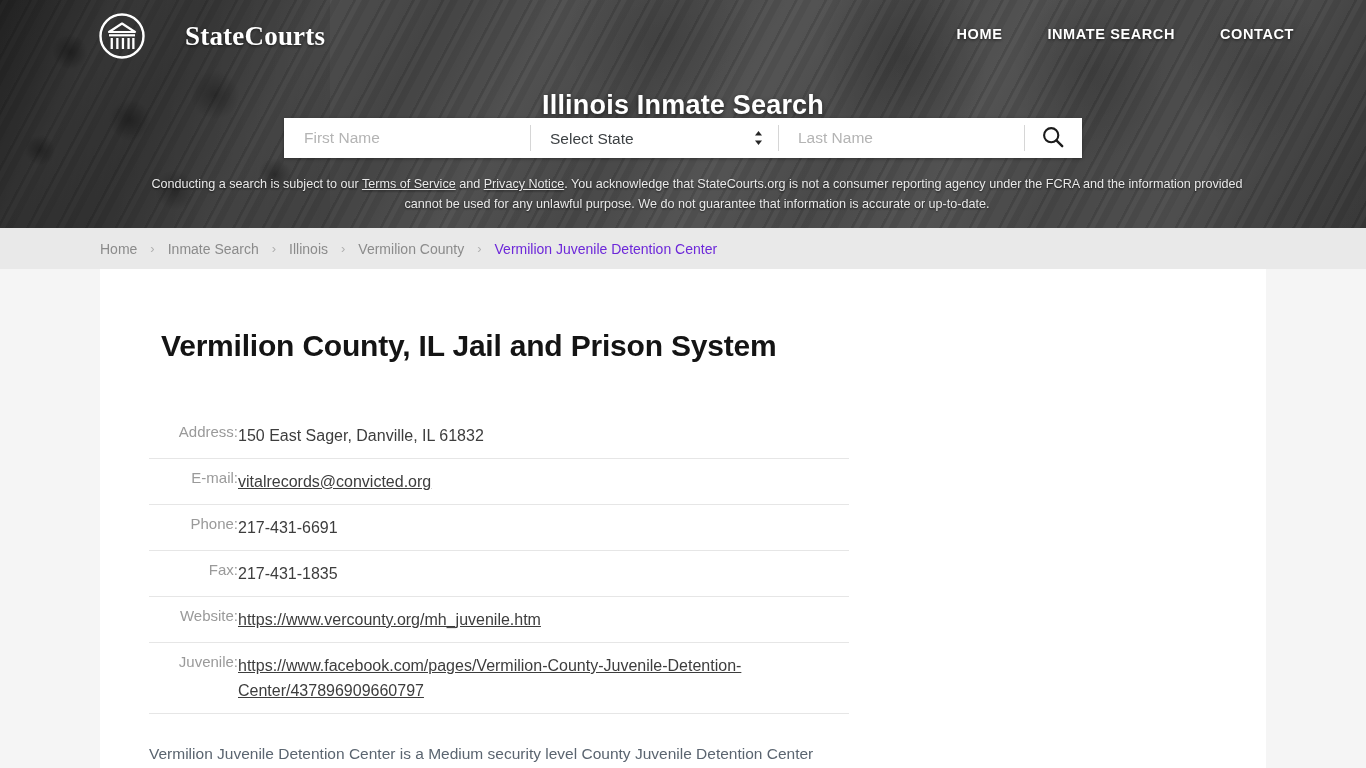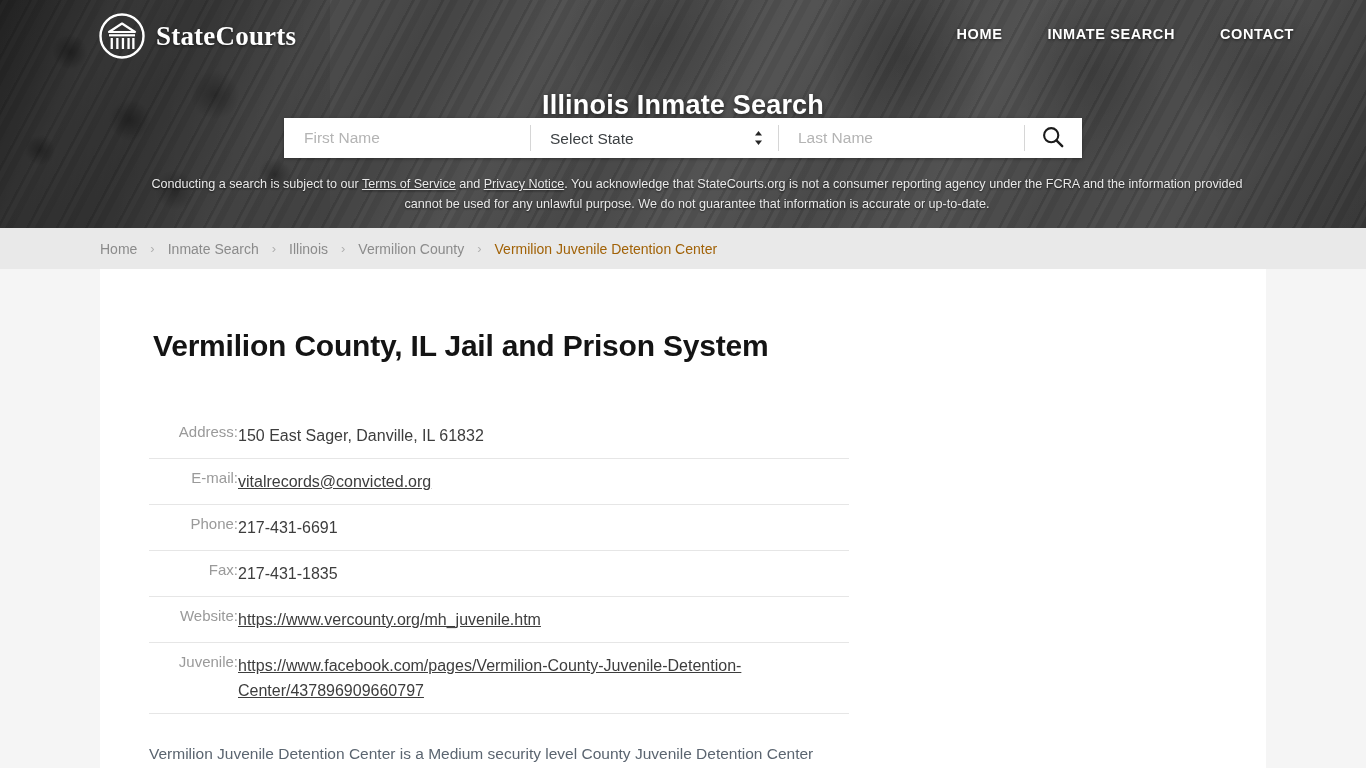--- a/index.html
+++ b/index.html
@@ -85,20 +85,21 @@
     text-decoration: none;
   }
   .brand-mark { width: 48px; height: 48px; display: block; }
   .brand-text {
     color: #ffffff;
     font-family: "Liberation Serif", serif;
     font-size: 27px;
     font-weight: 700;
     letter-spacing: 0.2px;
     text-shadow: 0 1px 3px rgba(0,0,0,0.55);
+    margin-left: 29px;
   }
 
   
   .nav {
     position: absolute;
     right: 72px;
     top: 26px;
     display: flex;
     align-items: center;
     gap: 45px;
@@ -236,37 +237,37 @@
   }
   .crumbs a {
     color: #8b8b8b;
     text-decoration: none;
   }
   .crumbs .sep {
     color: #b0b0b0;
     margin: 0 13px;
     font-size: 13px;
   }
-  .crumbs .current { color: #a16207; }
+  .crumbs .current { color: #6d28d9; }
 
   
   .page {
     width: 1366px;
     background: #f5f5f5;
     padding-top: 0;
   }
   .card {
     width: 1166px;
     margin: 0 auto;
     background: #ffffff;
     min-height: 484px;
     padding: 44px 49px 0 49px;
   }
   .card-title {
-    margin: 16px 0 0 4px;
+    margin: 16px 0 0 12px;
     font-size: 30px;
     font-weight: 700;
     color: #141414;
     letter-spacing: -0.2px;
   }
 
   .info {
     margin-top: 49px;
     width: 700px;
     border-collapse: collapse;

